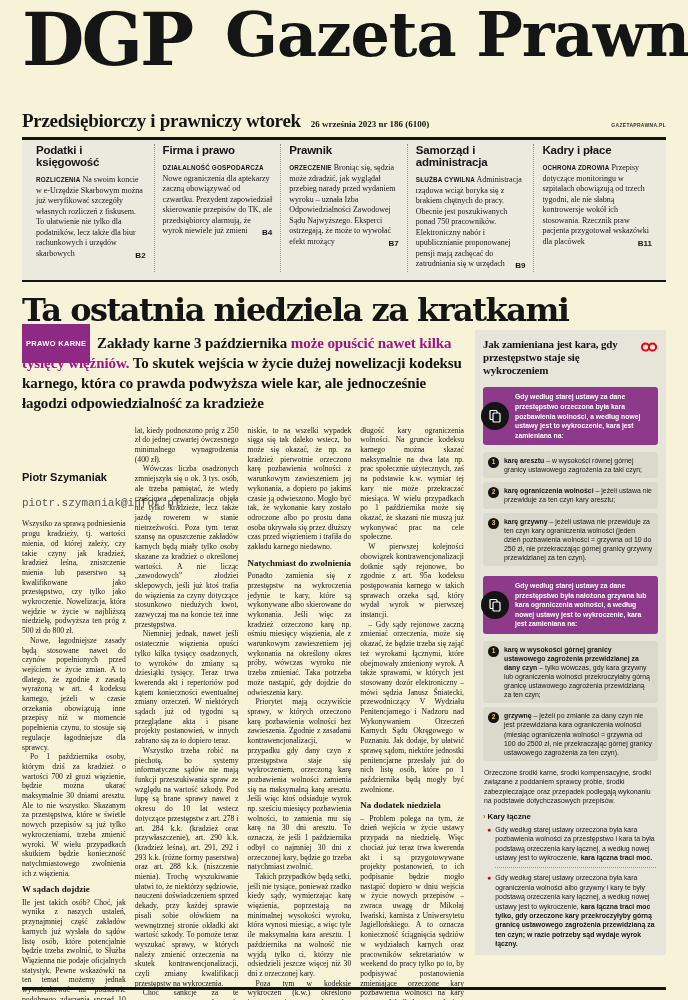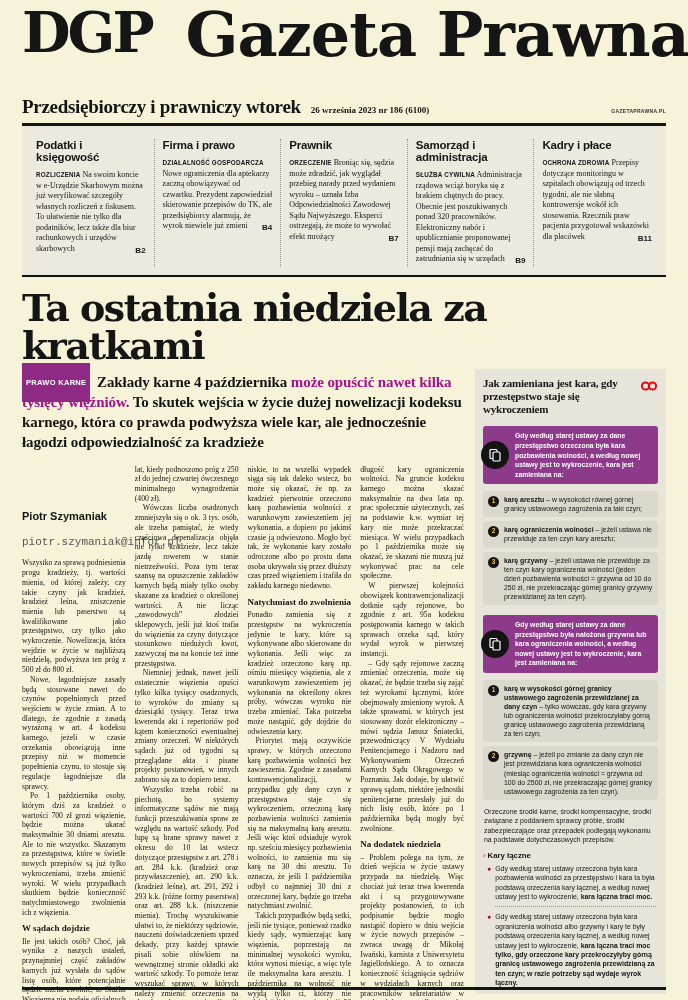--- a/index.html
+++ b/index.html
@@ -5,39 +5,39 @@
   * { box-sizing: border-box; }
   html,body { margin:0; padding:0; }
   body {
     width:688px; height:1000px; overflow:hidden; position:relative;
     background:#f7f3d8; color:#151515;
     font-family:"Liberation Serif", serif;
   }
   
   .masthead { padding:6px 22px 0 22px; }
   .logo-row { display:flex; align-items:flex-start; }
-  .logo-dgp { font-family:"DejaVu Serif",serif; font-weight:bold; font-size:56px; line-height:.95; letter-spacing:-3px; }
+  .logo-dgp { font-family:"DejaVu Serif",serif; font-weight:bold; font-size:72px; line-height:.95; letter-spacing:-3px; }
   .logo-div { width:2px; background:#141414; height:86px; margin:2px 16px 0 18px; }
   .logo-title { font-family:"DejaVu Serif",serif; font-weight:bold; font-size:62px; line-height:.95; letter-spacing:-1px; white-space:nowrap; }
-  .edition-row { display:flex; align-items:baseline; margin-top:2px; }
+  .edition-row { display:flex; align-items:baseline; margin-top:16px; }
   .edition { font-weight:bold; font-size:19px; letter-spacing:-.3px; }
   .date-issue { font-weight:bold; font-size:9px; margin-left:10px; }
   .site { margin-left:auto; font-family:"Liberation Sans",sans-serif; font-weight:bold; font-size:5px; letter-spacing:.3px; color:#333; }
   .rule-thick { height:3px; background:#141414; margin:5px 22px 0 22px; }
   .rule-thin  { height:2px; background:#141414; margin:0 22px; }
   
-  .strip { margin:0 22px; background:#eceadf; display:flex; padding:13px 6px 8px 6px; }
+  .strip { margin:0 22px; background:#eceadf; display:flex; padding:4px 6px 8px 6px; }
   .strip-col { flex:1 1 0; padding:0 8px; }
   .strip-col + .strip-col { border-left:1px dotted #97948a; }
   .strip-title { font-family:"Liberation Sans",sans-serif; font-weight:bold; font-size:11.5px; letter-spacing:-.2px; margin:0 0 7px 0; }
   .strip-text { font-size:8px; line-height:1.32; margin:0; }
   .strip-kicker { font-family:"Liberation Sans",sans-serif; font-weight:bold; font-size:6.3px; letter-spacing:.2px; }
   .page-ref { font-family:"Liberation Sans",sans-serif; font-weight:bold; font-size:8px; float:right; margin-top:2px; }
   
-  .headline { font-family:"DejaVu Serif",serif; font-weight:bold; font-size:38px; line-height:1; letter-spacing:-1.5px; margin:12px 22px 4px 22px; }
+  .headline { font-family:"DejaVu Serif",serif; font-weight:bold; font-size:32px; line-height:1; letter-spacing:-1.5px; margin:12px 22px 4px 22px; }
   .main { display:flex; padding:0 22px; margin-top:4px; }
   .left-col { width:442px; flex:none; }
   .lead { font-weight:bold; font-size:15px; line-height:1.33; margin:4px 0 12px 0; letter-spacing:-.1px; }
   .tag { background:#8e2a84; color:#fff; font-family:"Liberation Sans",sans-serif; font-weight:bold; font-size:7.5px; padding:15px 4px; letter-spacing:.3px; position:relative; top:-2px; margin-right:3px; }
   .hl { color:#a4128a; }
   
   .body-wrap { height:584px; overflow:hidden; }
   .body-cols { column-count:4; column-gap:9px; height:584px; font-size:7.7px; line-height:1.26; text-align:justify; }
   .byline-name { font-family:"Liberation Sans",sans-serif; font-weight:bold; font-size:11px;margin-top:45px; }
   .byline-email { font-family:Liberation Mono, monospace; font-size:11px; color:#555; margin-bottom:9px;margin-top:12px; }
@@ -88,37 +88,37 @@
   <div class="strip-col">
     <h3 class="strip-title">Firma i prawo</h3>
     <p class="strip-text"><span class="strip-kicker">DZIAŁALNOŚĆ GOSPODARCZA</span><span> Nowe ograniczenia dla aptekarzy zaczną obowiązywać od czwartku. Prezydent zapowiedział skierowanie przepisów do TK, ale przedsiębiorcy alarmują, że wyrok niewiele już zmieni</span><span class="page-ref">B4</span></p>
   </div>
   <div class="strip-col">
     <h3 class="strip-title">Prawnik</h3>
     <p class="strip-text"><span class="strip-kicker">ORZECZENIE</span><span> Broniąc się, sędzia może zdradzić, jak wyglądał przebieg narady przed wydaniem wyroku – uznała Izba Odpowiedzialności Zawodowej Sądu Najwyższego. Eksperci ostrzegają, że może to wywołać efekt mrożący</span><span class="page-ref">B7</span></p>
   </div>
   <div class="strip-col">
     <h3 class="strip-title">Samorząd i administracja</h3>
-    <p class="strip-text"><span class="strip-kicker">SŁUŻBA CYWILNA</span><span> Administracja rządowa wciąż boryka się z brakiem chętnych do pracy. Obecnie jest poszukiwanych ponad 320 pracowników. Elektroniczny nabór i upublicznianie proponowanej pensji mają zachęcać do zatrudniania się w urzędach</span><span class="page-ref">B9</span></p>
+    <p class="strip-text"><span class="strip-kicker">SŁUŻBA CYWILNA</span><span> Administracja rządowa wciąż boryka się z brakiem chętnych do pracy. Obecnie jest poszukiwanych ponad 750 pracowników. Elektroniczny nabór i upublicznianie proponowanej pensji mają zachęcać do zatrudniania się w urzędach</span><span class="page-ref">B9</span></p>
   </div>
   <div class="strip-col">
     <h3 class="strip-title">Kadry i płace</h3>
     <p class="strip-text"><span class="strip-kicker">OCHRONA ZDROWIA</span><span> Przepisy dotyczące monitoringu w szpitalach obowiązują od trzech tygodni, ale nie słabną kontrowersje wokół ich stosowania. Rzecznik praw pacjenta przygotował wskazówki dla placówek</span><span class="page-ref">B11</span></p>
   </div>
 </nav>
 <div class="rule-thin"></div>
 
 <h1 class="headline">Ta ostatnia niedziela za kratkami</h1>
 
 <div class="main">
 
   <div class="left-col">
     <p class="lead">
       <span class="tag">PRAWO KARNE</span>
-      <span>Zakłady karne 4 października </span><span class="hl">może opuścić nawet kilka tysięcy więźniów.</span><span> To skutek wejścia w życie dużej nowelizacji kodeksu karnego, która co prawda podwyższa wiele kar, ale jednocześnie łagodzi odpowiedzialność za kradzieże</span>
+      <span>Zakłady karne 3 października </span><span class="hl">może opuścić nawet kilka tysięcy więźniów.</span><span> To skutek wejścia w życie dużej nowelizacji kodeksu karnego, która co prawda podwyższa wiele kar, ale jednocześnie łagodzi odpowiedzialność za kradzieże</span>
     </p>
     <div class="body-wrap">
       <div class="body-cols">
         <div class="byline-name">Piotr Szymaniak</div>
         <div class="byline-email">piotr.szymaniak@infor.pl</div>
         <p class="noindent">Wszystko za sprawą podniesienia progu kradzieży, tj. wartości mienia, od której zależy, czy takie czyny jak kradzież, kradzież leśna, zniszczenie mienia lub paserstwo są kwalifikowane jako przestępstwo, czy tylko jako wykroczenie. Nowelizacja, która wejdzie w życie w najbliższą niedzielę, podwyższa ten próg z 500 zł do 800 zł.</p>
         <p>Nowe, łagodniejsze zasady będą stosowane nawet do czynów popełnionych przed wejściem w życie zmian. A to dlatego, że zgodnie z zasadą wyrażoną w art. 4 kodeksu karnego, jeżeli w czasie orzekania obowiązują inne przepisy niż w momencie popełnienia czynu, to stosuje się regulacje łagodniejsze dla sprawcy.</p>
         <p>Po 1 października osoby, którym dziś za kradzież o wartości 700 zł grozi więzienie, będzie można ukarać maksymalnie 30 dniami aresztu. Ale to nie wszystko. Skazanym za przestępstwa, które w świetle nowych przepisów są już tylko wykroczeniami, trzeba zmienić wyroki. W wielu przypadkach skutkiem będzie konieczność natychmiastowego zwolnienia ich z więzienia.</p>
         <h4 class="subhead">W sądach dojdzie</h4>
         <p class="noindent">Ile jest takich osób? Choć, jak wynika z naszych ustaleń, przynajmniej część zakładów karnych już wysłała do sądów listę osób, które potencjalnie będzie trzeba zwolnić, to Służba Więzienna nie podaje oficjalnych statystyk. Pewne wskazówki na ten temat możemy jednak wywnioskować na podstawie podobnego zdarzenia sprzed 10 lat, kiedy podnoszono próg z 250 zł do jednej czwartej ówczesnego minimalnego wynagrodzenia (400 zł).</p>

